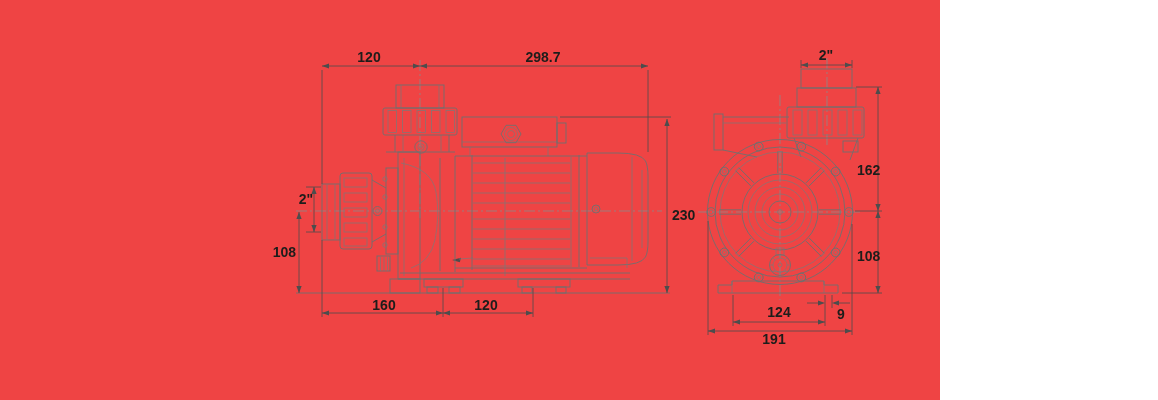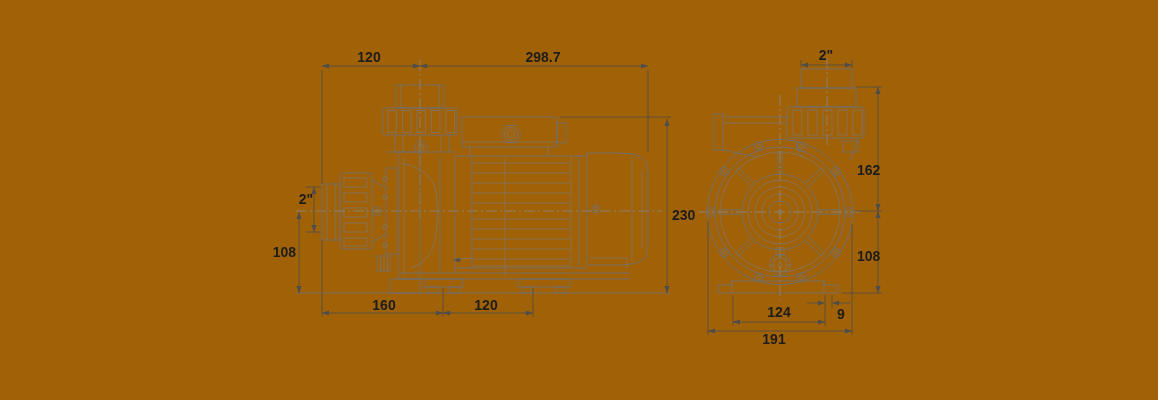--- a/index.html
+++ b/index.html
@@ -1,16 +1,16 @@
 <!DOCTYPE html>
 <html><head>
 <meta charset="utf-8">
 <style>
   html,body{margin:0;padding:0;background:#fff;}
-  .stage{position:relative;width:1158px;height:400px;background:#a16207;overflow:hidden;
+  .stage{position:relative;width:940px;height:400px;background:#ef4444;overflow:hidden;
          font-family:"Liberation Sans", sans-serif;text-align:center;}
   svg{position:absolute;left:0;top:0;}
   .ln{stroke:#6f6f6f;stroke-width:0.9;fill:none;}
   .lt{stroke:#7a7a7a;stroke-width:0.7;fill:none;}
   .cl{stroke:#8a8a8a;stroke-width:0.8;fill:none;stroke-dasharray:11 3 2 3;}
   .dim{stroke:#4d4d4d;stroke-width:0.8;fill:none;}
   .arr{fill:#4d4d4d;stroke:none;}
   .dim-label{font:600 14px "Liberation Sans", sans-serif;fill:#1d1d1b;}
 </style>
 </head>

